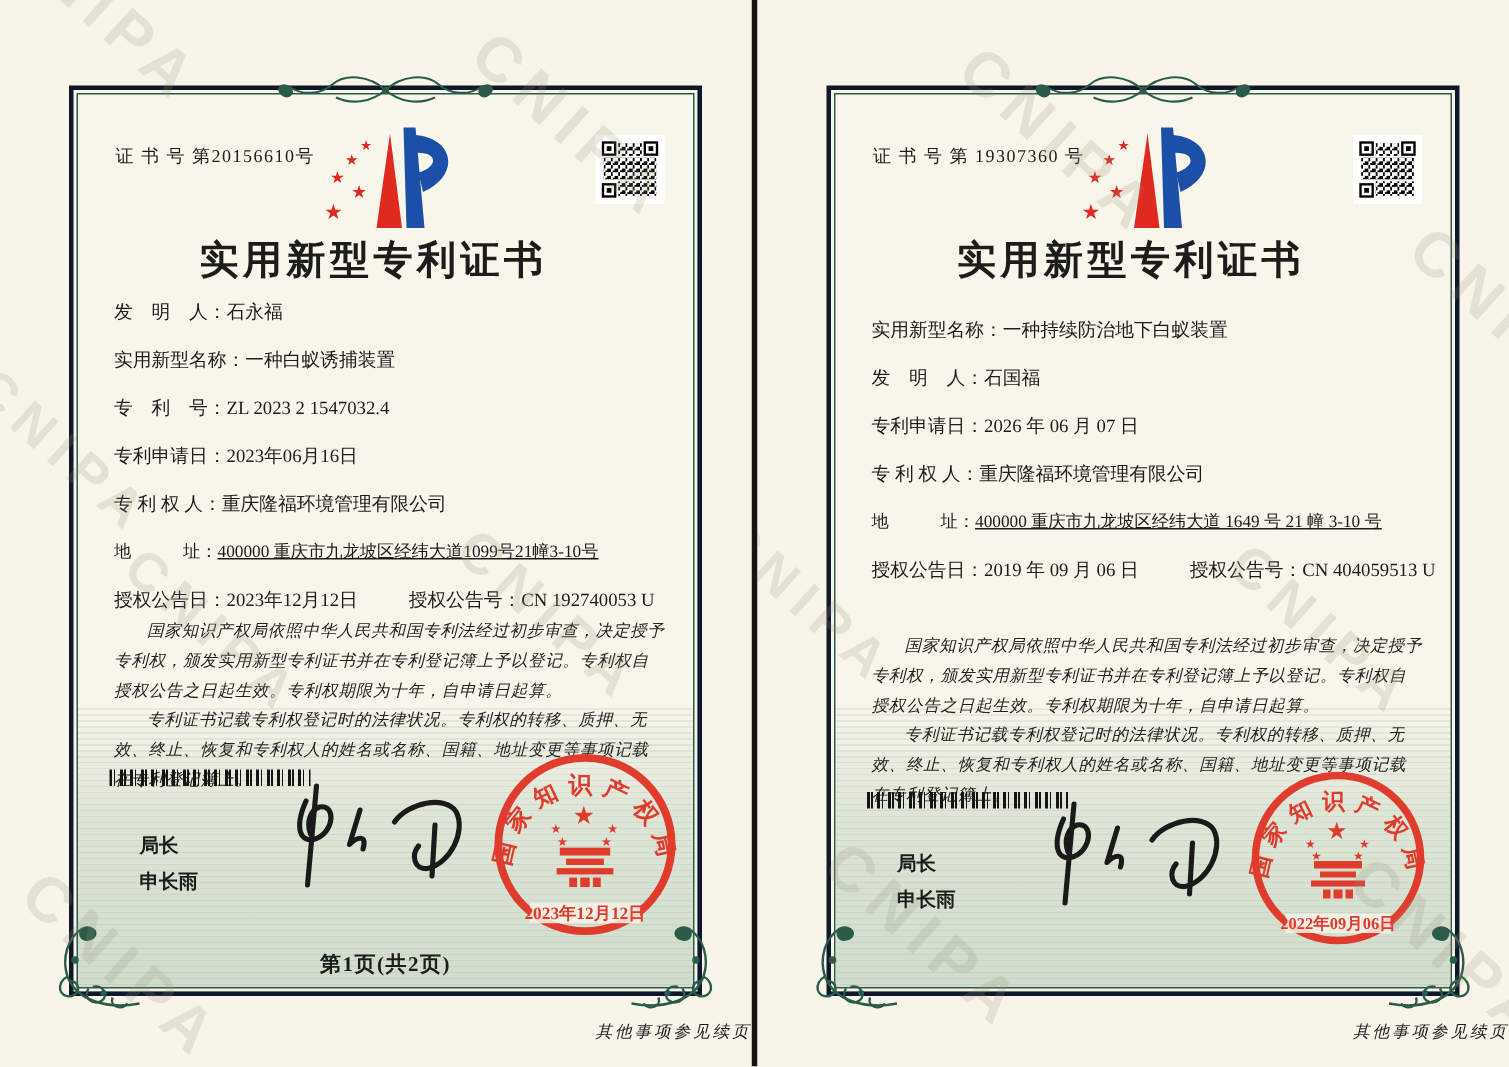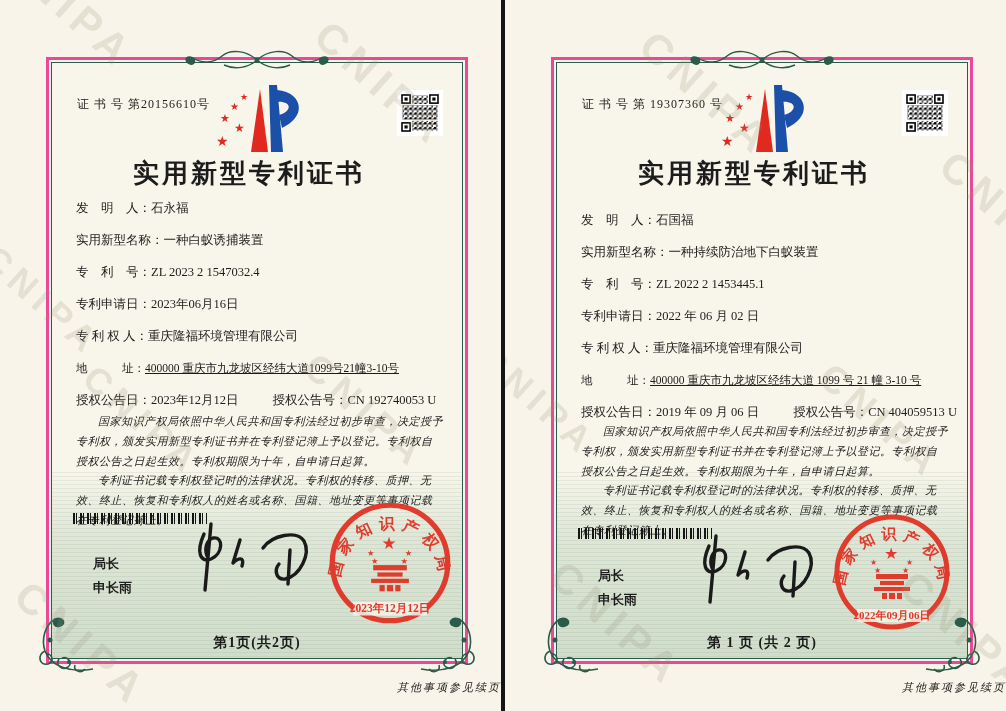--- a/index.html
+++ b/index.html
@@ -25,21 +25,21 @@
     transform:rotate(42deg);
     white-space:nowrap;
     pointer-events:none;
     z-index:5;
   }
 
   
   .cert{
     position:absolute;
     left:46px;right:33px;top:57px;bottom:47px;
-    border:3px solid #ec4899;
+    border:3px solid #0f172a;
     box-shadow: inset 0 0 0 2px #f8f4e9, inset 0 0 0 3px #2a5c49;
     background:#f8f5ea;
   }
   .band{
     position:absolute;left:3px;right:3px;bottom:3px;height:186px;
     background:
       repeating-linear-gradient(to bottom, rgba(110,150,120,0.13) 0 1px, rgba(0,0,0,0) 1px 4px),
       linear-gradient(to bottom, rgba(190,212,190,0) 0px, rgba(184,206,184,0.40) 70px, rgba(176,200,178,0.55) 100%);
     z-index:0;
   }
@@ -327,26 +327,25 @@
         <g fill="#000000">
           <rect x="3.7" y="3.7" width="2.6" height="2.6"></rect>
             <rect x="26.7" y="3.7" width="2.6" height="2.6"></rect>
             <rect x="3.7" y="26.7" width="2.6" height="2.6"></rect>
         </g>
       </svg>
 
       <div class="title">实用新型专利证书</div>
 
       <div class="fields">
+        <div class="row"><span class="lbl">实用新型名称：</span><span>一种持续防治地下白蚁装置</span></div>
         <div class="row"><span class="lbl">发　明　人：</span><span>石国福</span></div>
-        <div class="row"><span class="lbl">实用新型名称：</span><span>一种持续防治地下白蚁装置</span></div>
-        <div class="row"><span class="lbl">专　利　号：</span><span>ZL 2022 2 1453445.1</span></div>
-        <div class="row"><span class="lbl">专利申请日：</span><span>2022 年 06 月 02 日</span></div>
+        <div class="row"><span class="lbl">专利申请日：</span><span>2026 年 06 月 07 日</span></div>
         <div class="row"><span class="lbl">专 利 权 人：</span><span>重庆隆福环境管理有限公司</span></div>
-        <div class="row address"><span class="lbl">地　　　址：</span><span>400000 重庆市九龙坡区经纬大道 1099 号 21 幢 3-10 号</span></div>
+        <div class="row address"><span class="lbl">地　　　址：</span><span>400000 重庆市九龙坡区经纬大道 1649 号 21 幢 3-10 号</span></div>
         <div class="row"><span class="lbl">授权公告日：</span><span>2019 年 09 月 06 日</span><span class="sep"></span><span class="lbl">授权公告号：</span><span>CN 404059513 U</span></div>
       </div>
 
       <div class="paras">
         <p>国家知识产权局依照中华人民共和国专利法经过初步审查，决定授予专利权，颁发实用新型专利证书并在专利登记簿上予以登记。专利权自授权公告之日起生效。专利权期限为十年，自申请日起算。</p>
         <p>专利证书记载专利权登记时的法律状况。专利权的转移、质押、无效、终止、恢复和专利权人的姓名或名称、国籍、地址变更等事项记载在专利登记簿上。</p>
       </div>
 
       <div class="barcode"></div>
 
@@ -383,21 +382,20 @@
           <rect x="48" y="69" width="24" height="4"></rect>
           <rect x="42" y="75" width="36" height="4"></rect>
           <rect x="50" y="81" width="5" height="6"></rect>
             <rect x="65" y="81" width="5" height="6"></rect>
             <rect x="57" y="81" width="6" height="6"></rect>
         </g>
         <rect x="25" y="97" width="70" height="13" fill="#f8f5ea" opacity="0.85"></rect>
         <text x="60" y="107" font-size="11" font-weight="bold" fill="#e03022" text-anchor="middle">2022年09月06日</text>
       </svg>
 
-      <div class="page-no">第 1 页 (共 2 页)</div>
     </div>
 
     <div class="footer-note">其他事项参见续页</div>
 
     <div class="wm" style="left:120px;top:70px;">CNIPA</div>
     <div class="wm" style="left:420px;top:190px;">CNIPA</div>
     <div class="wm" style="left:300px;top:400px;font-size:38px;">CNIPA</div>
     <div class="wm" style="left:-40px;top:380px;font-size:36px;">CNIPA</div>
     <div class="wm" style="left:30px;top:600px;">CNIPA</div>
     <div class="wm" style="left:380px;top:610px;">CNIPA</div>

